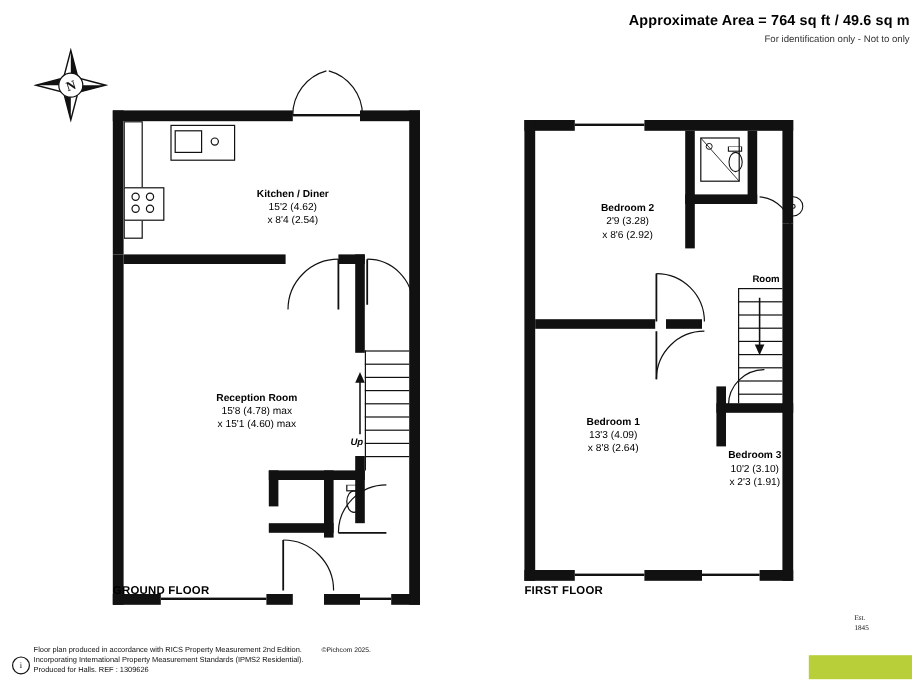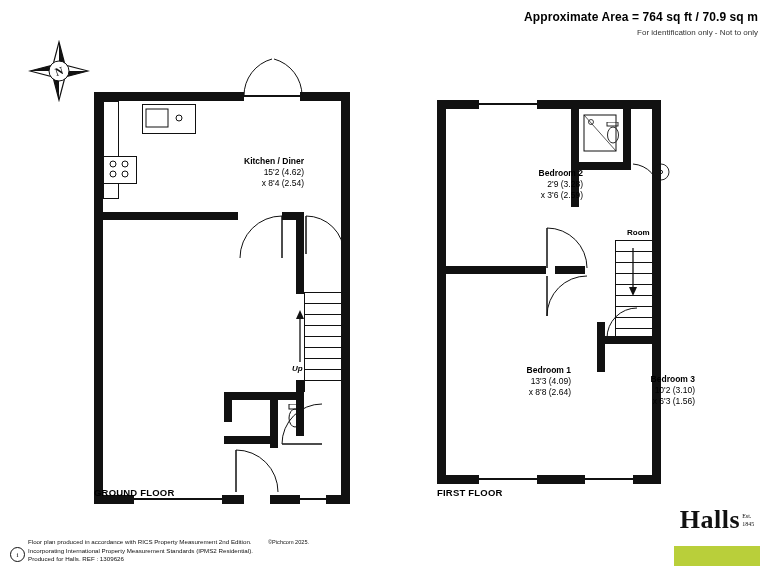--- a/index.html
+++ b/index.html
@@ -21,21 +21,21 @@
   #area-sub{
     right:10px;top:28px;
     font-size:8px;color:#333;text-align:right;white-space:nowrap;
   }
   
   #compass{left:28px;top:40px;width:62px;height:62px;}
   
   .wall{background:#111111;}
   .thin{background:#111111;}
   .room-label{
-    text-align:right;font-size:8.5px;line-height:11px;white-space:nowrap;
+    text-align:center;font-size:8.5px;line-height:11px;white-space:nowrap;
   }
   .room-label b{font-size:8.5px;font-weight:bold;}
   .floor-title{
     font-size:9.5px;font-weight:bold;letter-spacing:.2px;
   }
   .fixture{
     border:1.2px solid #111;background:#fff;
   }
   .fx-thin{border:1px solid #111;background:#fff;}
   
@@ -55,21 +55,21 @@
   .rics-circle{
     width:13px;height:13px;border-radius:50%;border:1px solid #111;
     display:flex;align-items:center;justify-content:center;font-size:7px;
     font-family:"Liberation Serif", serif;
   }
   svg{display:block;}
 </style>
 </head>
 <body>
 
-<div class="abs" id="area-title">Approximate Area = 764 sq ft / 70.9 sq m</div>
+<div class="abs" id="area-title">Approximate Area = 764 sq ft / 49.6 sq m</div>
 <div class="abs" id="area-sub">For identification only - Not to only</div>
 
 <div class="abs" id="compass">
   <svg width="62" height="62" viewBox="0 0 62 62">
     <polygon points="31,2 37,25 60,31 37,37 31,60 25,37 2,31 25,25" fill="#ffffff" stroke="#111" stroke-width="1.2"></polygon>
     <polygon points="31,2 37,25 31,31" fill="#111"></polygon>
     <polygon points="31,60 25,37 31,31" fill="#111"></polygon>
     <polygon points="60,31 37,37 31,31" fill="#111"></polygon>
     <polygon points="2,31 25,25 31,31" fill="#111"></polygon>
     <circle cx="31" cy="31" r="10" fill="#ffffff" stroke="#111" stroke-width="1"></circle>
@@ -169,20 +169,25 @@
     <line x1="6" y1="52" x2="6" y2="4" stroke="#111" stroke-width="1.3"></line>
     <polygon points="6,0 2,9 10,9" fill="#111"></polygon>
   </svg>
   <div class="abs arrowlbl" style="left:198px;top:272px;font-style:italic;">Up</div>
 
   <div class="abs room-label" style="left:90px;top:64px;width:120px;">
     <b>Kitchen / Diner</b><br>
     <span>15'2 (4.62)</span><br>
     <span>x 8'4 (2.54)</span>
   </div>
+  <div class="abs room-label" style="left:50px;top:234px;width:140px;">
+    <b>Reception Room</b><br>
+    <span>15'8 (4.78) max</span><br>
+    <span>x 15'1 (4.60) max</span>
+  </div>
 </div>
 
 <div class="abs floor-title" style="left:94px;top:487px;">GROUND FLOOR</div>
 
 <div class="abs" style="left:437px;top:100px;width:224px;height:384px;">
 
   <div class="abs wall" style="left:0;top:0;width:42px;height:9px;"></div>
   <div class="abs wall" style="left:100px;top:0;width:124px;height:9px;"></div>
   <div class="abs thin" style="left:42px;top:3px;width:58px;height:2px;"></div>
   <div class="abs wall" style="left:0;top:0;width:9px;height:384px;"></div>
@@ -251,45 +256,44 @@
   </div>
   <svg class="abs" style="left:190px;top:148px;" width="12" height="48" viewBox="0 0 12 48">
     <line x1="6" y1="0" x2="6" y2="42" stroke="#111" stroke-width="1.3"></line>
     <polygon points="6,48 2,39 10,39" fill="#111"></polygon>
   </svg>
   <div class="abs arrowlbl" style="left:190px;top:128px;">Room</div>
 
   <div class="abs room-label" style="left:26px;top:68px;width:120px;">
     <b>Bedroom 2</b><br>
     <span>2'9 (3.28)</span><br>
-    <span>x 3'6 (2.59)</span>
-  </div>
-  <div class="abs room-label" style="left:14px;top:246px;width:120px;margin-top:19px;">
+    <span>x 8'6 (2.92)</span>
+  </div>
+  <div class="abs room-label" style="left:14px;top:246px;width:120px;">
     <b>Bedroom 1</b><br>
     <span>13'3 (4.09)</span><br>
     <span>x 8'8 (2.64)</span>
   </div>
-  <div class="abs room-label" style="left:148px;top:274px;width:110px;">
+  <div class="abs room-label" style="left:137px;top:274px;width:110px;">
     <b>Bedroom 3</b><br>
     <span>10'2 (3.10)</span><br>
-    <span>x 6'3 (1.56)</span>
+    <span>x 2'3 (1.91)</span>
   </div>
 </div>
 
 <div class="abs floor-title" style="left:437px;top:487px;">FIRST FLOOR</div>
 
 <div class="abs" style="left:10px;bottom:14px;">
   <div class="rics-circle">i</div>
 </div>
 <div class="abs" id="footer-text">
   <div>Floor plan produced in accordance with RICS Property Measurement 2nd Edition.</div>
   <div>Incorporating International Property Measurement Standards (IPMS2 Residential).</div>
   <div>Produced for Halls.   REF : 1309626</div>
 </div>
 <div class="abs" style="left:268px;bottom:31px;font-size:5.6px;color:#111;">©Pichcom 2025.</div>
 
 <div class="abs" id="logo">
   <div class="top">
-    <span class="halls-word">Halls</span>
     <span class="halls-est">Est.<br>1845</span>
   </div>
   <div class="bar"></div>
 </div>
 
 </body></html>

